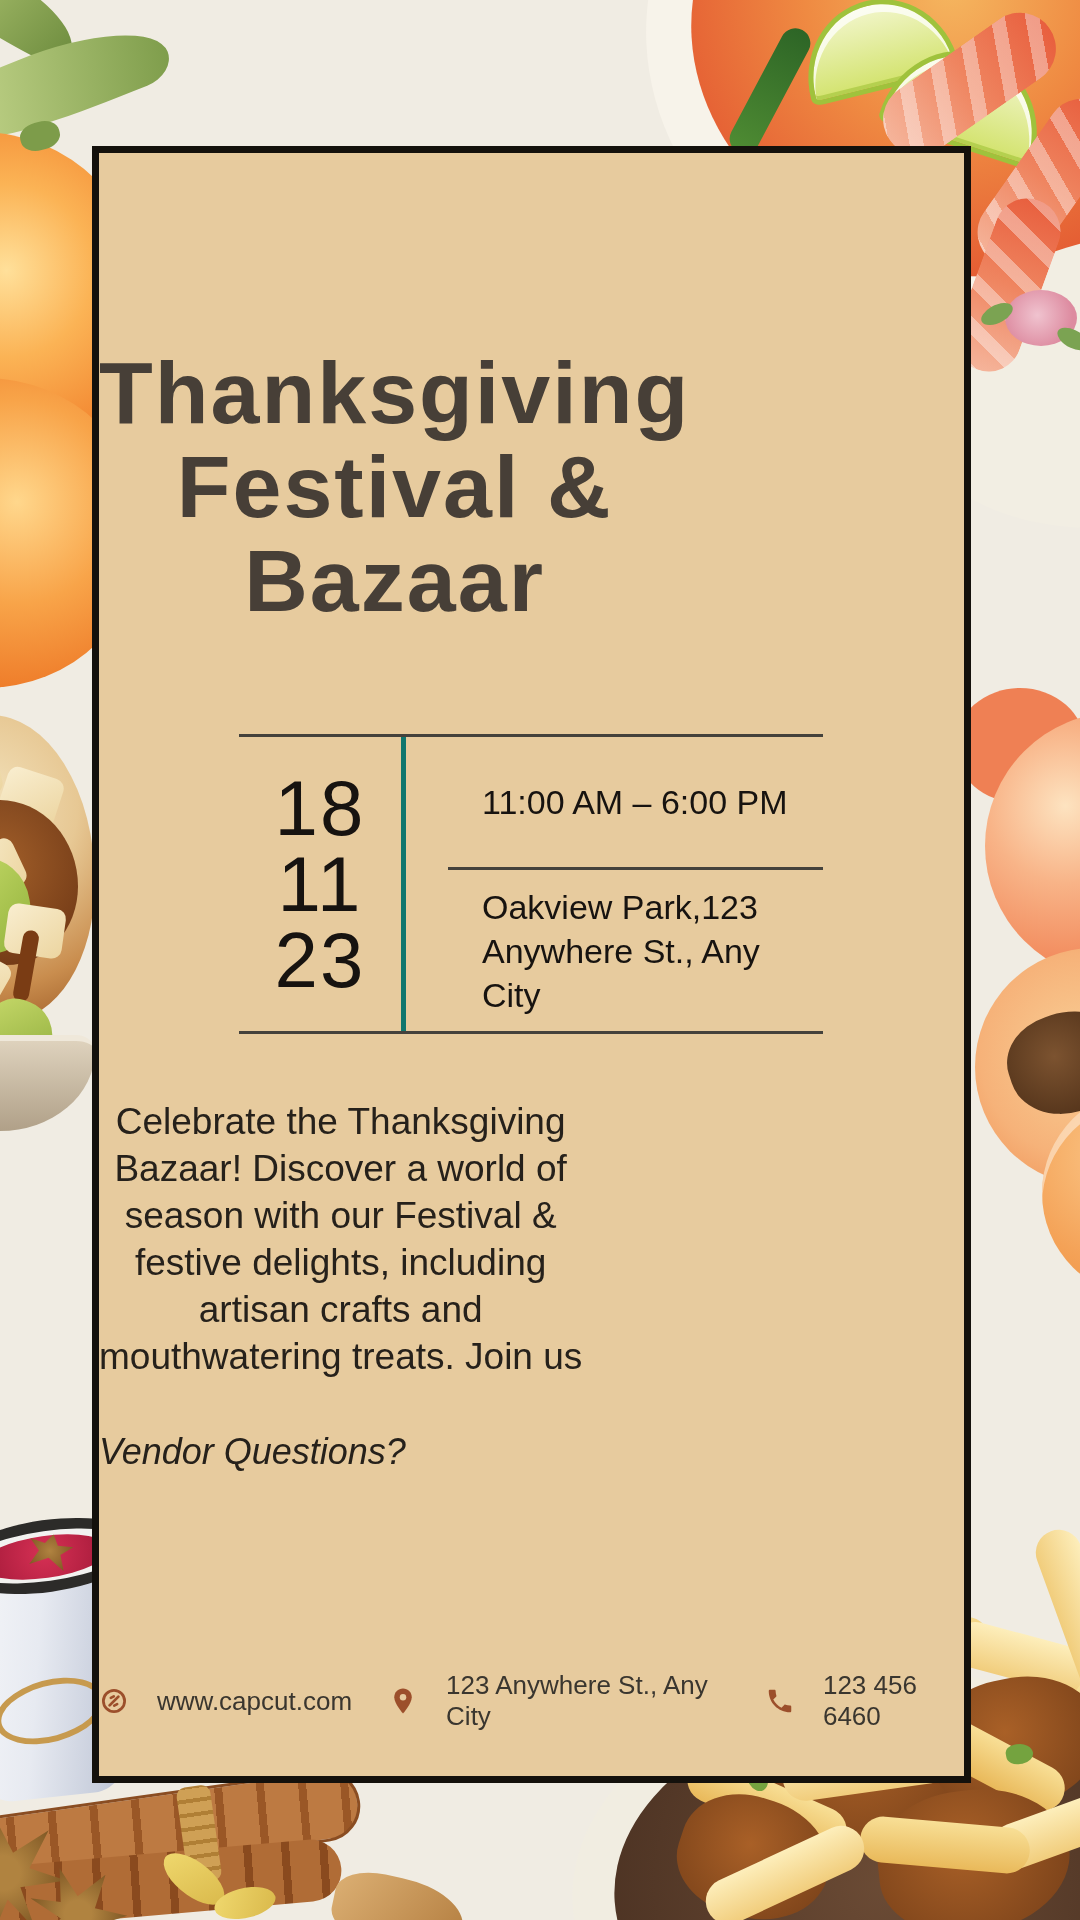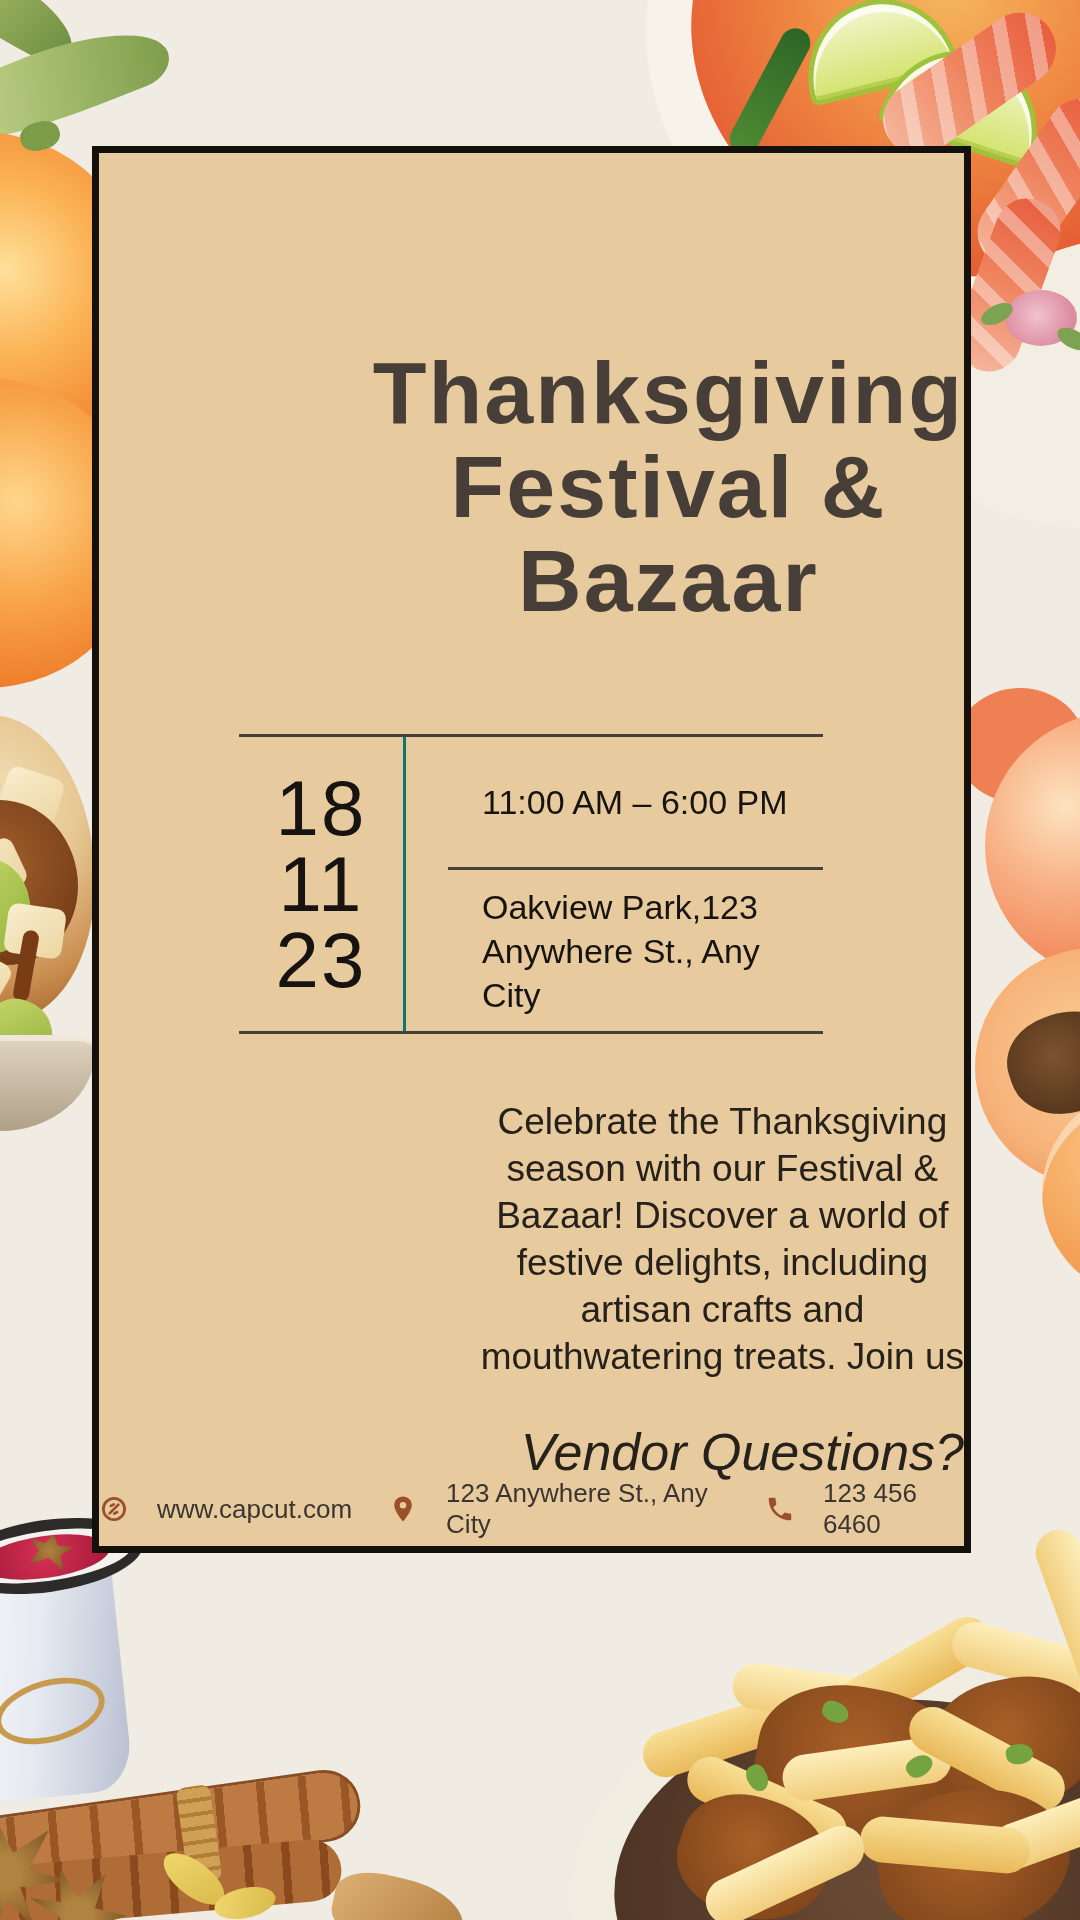--- a/index.html
+++ b/index.html
@@ -132,43 +132,43 @@
   .gravy-2 { left:930px; top:1678px; width:172px; height:130px; transform:rotate(-12deg); }
   .gravy-3 { left:678px; top:1798px; width:152px; height:120px; transform:rotate(18deg); }
   .gravy-4 { left:878px; top:1790px; width:192px; height:142px; transform:rotate(-6deg); }
   .parsley { width:27px; height:20px; background:#74a33f; border-radius:40% 60% 50% 50%; }
   .pa-1 { left:822px; top:1702px; transform:rotate(20deg); }
   .pa-2 { left:906px; top:1756px; transform:rotate(-35deg); }
   .pa-3 { left:744px; top:1768px; transform:rotate(60deg); }
   .pa-4 { left:1006px; top:1744px; transform:rotate(-10deg); }
   
   .panel {
-    position:absolute; left:92px; top:146px; width:879px; height:1407px; z-index:2;
+    position:absolute; left:92px; top:146px; width:879px; height:1637px; z-index:2;
     background:#e7cb9e; border:7px solid #14110c;
-    display:flex; flex-direction:column; align-items:flex-end;
+    display:flex; flex-direction:column; align-items:flex-start;
   }
   .title { margin-top:193px; text-align:center; color:#473f37;
     font-size:88px; line-height:94px; font-weight:700; letter-spacing:2px; }
   .title span { display:block; }
   .info-table { margin-top:106px; margin-left:140px; align-self:flex-start;
     width:584px; border-top:3px solid #45423c; border-bottom:3px solid #45423c;
     display:flex; color:#171310; }
-  .date-col { width:167px; border-right:3px solid #0f766e;
+  .date-col { width:167px; border-right:5px solid #0f766e;
     display:flex; flex-direction:column; align-items:center; justify-content:center;
     font-size:78px; line-height:76px; letter-spacing:2px; }
   .right-col { flex:1; display:flex; flex-direction:column;margin-left:42px; }
   .time-row { height:133px; border-bottom:3px solid #45423c;
     display:flex; align-items:center; padding-left:34px; font-size:34px; }
   .loc-row { height:161px; display:flex; flex-direction:column; justify-content:center;
     padding-left:34px; font-size:34px; line-height:44px; }
   .desc { margin-top:64px; text-align:center; color:#26211b;
     font-size:37px; line-height:47px; }
   .desc span { display:block; }
   .vendor { margin-top:46px; text-align:center; color:#26211b; font-style:italic;
-    font-size:52px; line-height:52px; }
+    font-size:36px; line-height:52px; }
   .vendor span { display:block; }
   .footer { margin-top:auto; margin-bottom:44px;
     display:flex; align-items:center; gap:36px; color:#3a362f; font-size:26px; }
   .f-item { display:flex; align-items:center; gap:28px; }
   .f-icon { width:30px; height:30px; color:#9c4f2b; flex:0 0 auto; }
   .f-icon svg { width:100%; height:100%; display:block; }
 </style>
 </head>
 <body>
 
@@ -272,22 +272,22 @@
         </div>
         <div class="loc-row">
           <span>Oakview Park,123</span>
           <span>Anywhere St., Any City</span>
         </div>
       </div>
     </div>
 
     <p class="desc">
       <span>Celebrate the Thanksgiving</span>
+      <span>Bazaar! Discover a world of</span>
       <span>season with our Festival &amp;</span>
-      <span>Bazaar! Discover a world of</span>
       <span>festive delights, including</span>
       <span>artisan crafts and</span>
       <span>mouthwatering treats. Join us</span>
     </p>
 
     <p class="vendor">
       <span>Vendor Questions?</span>
     </p>
 
     <div class="footer">

